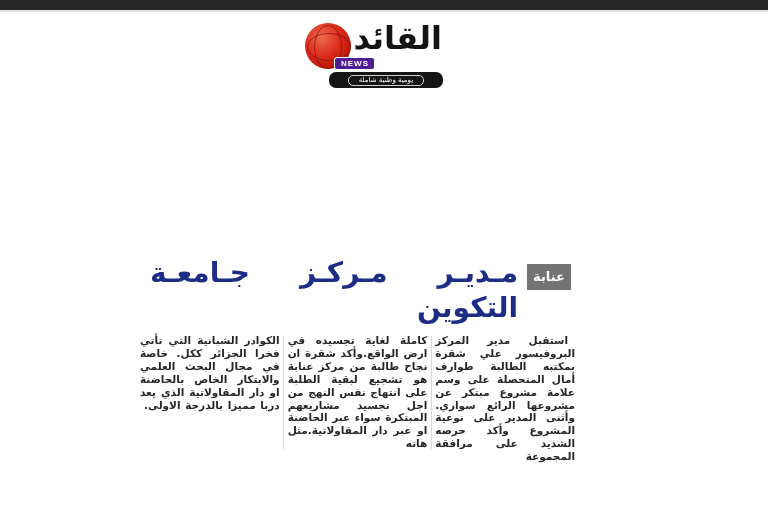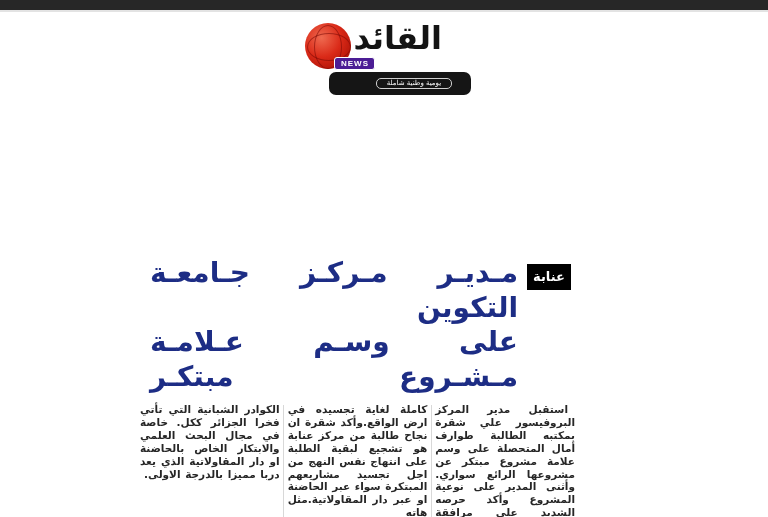--- a/index.html
+++ b/index.html
@@ -48,38 +48,38 @@
   .news-badge {
     position: absolute; left: 31px; top: 41px; z-index: 3;
     background: #4c1d95; color: #ffffff;
     border: 1px solid #ffffff; border-radius: 3px;
     font-family: "Liberation Sans", sans-serif;
     font-size: 8px; font-weight: bold; letter-spacing: 1px;
     padding: 1px 5px 1px 6px;
   }
   .tagline-pill {
     position: absolute; left: 26px; top: 56px; z-index: 3;
-    width: 114px; height: 23px;
+    width: 114px; height: 16px;
     background: #151515; border-radius: 7px;
-    display: flex; align-items: center; justify-content: center; padding-left: 28px;
+    display: flex; align-items: center; justify-content: center;
   }
   .tagline-pill span {
     color: #ffffff; font-size: 7px; line-height: 9px;
     direction: rtl; white-space: nowrap;
     border: 1px solid #cfcfcf; border-radius: 5px;
     padding: 0 10px;
   }
 
   
   .article { position: absolute; left: 140px; top: 256px; width: 435px; }
 
   .location-badge {
     position: absolute; top: 8px; right: 4px;
     width: 44px; height: 26px;
-    background: #000000; color: #ffffff;
+    background: #737373; color: #ffffff;
     font-size: 13px; font-weight: bold; line-height: 26px;
     text-align: center;
     direction: rtl;
   }
   .headline {
     margin: 0 8px 6px 10px;
     padding-right: 49px; 
     direction: rtl;
     color: #1d2d85;
     font-size: 28px; font-weight: bold;
@@ -128,21 +128,20 @@
   <div class="tagline-pill">
     <span>يومية وطنية شاملة</span>
   </div>
 </div>
 
 <div class="article">
   <div class="location-badge">عنابة</div>
 
   <h1 class="headline">
     <div class="hl">مـديـر مـركـز جـامعـة التكوين</div>
-    <div class="hl">على وسـم عـلامـة مـشـروع مبتكـر</div>
   </h1>
 
   <div class="body-cols">
     <div class="col first-col">استقبل مدير المركز البروفيسور علي شقرة بمكتبه الطالبة طوارف أمال المتحصلة على وسم علامة مشروع مبتكر عن مشروعها الرائع سواري. وأثنى المدير على نوعية المشروع وأكد حرصه الشديد على مرافقة المجموعة</div>
     <div class="col">كاملة لغاية تجسيده في ارض الواقع.وأكد شقرة ان نجاح طالبة من مركز عنابة هو تشجيع لبقية الطلبة على انتهاج نفس النهج من اجل تجسيد مشاريعهم المبتكرة سواء عبر الحاضنة او عبر دار المقاولاتية.مثل هاته</div>
     <div class="col">
       <div>الكوادر الشبانية التي تأتي فخرا الجزائر ككل. خاصة في مجال البحث العلمي والابتكار الخاص بالحاضنة او دار المقاولاتية الذي يعد دربا مميزا بالدرجة الاولى.</div>
 
     </div>
     <div class="col-rule r1"></div>

